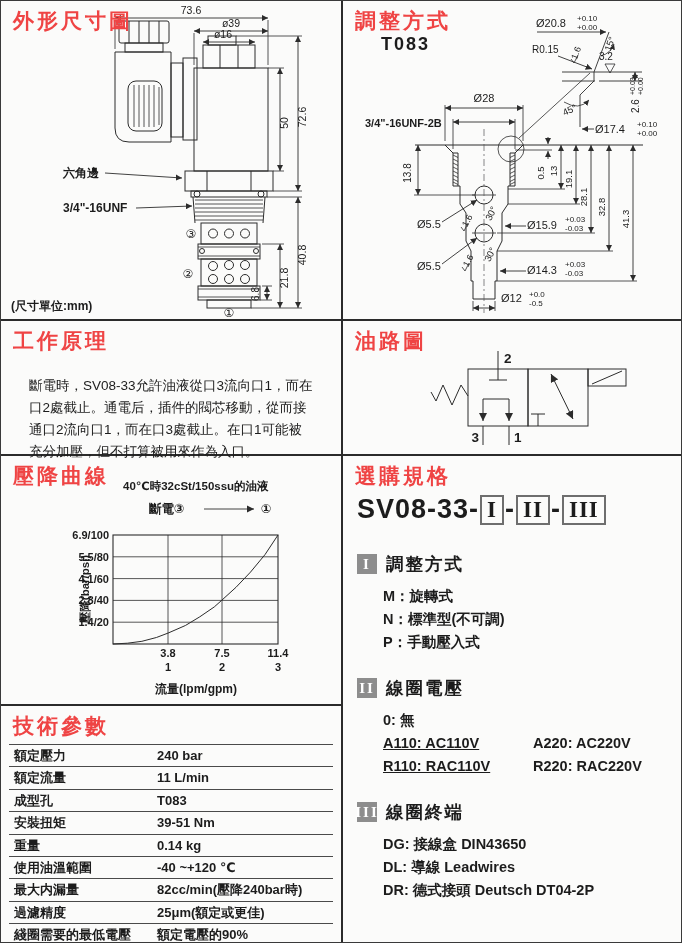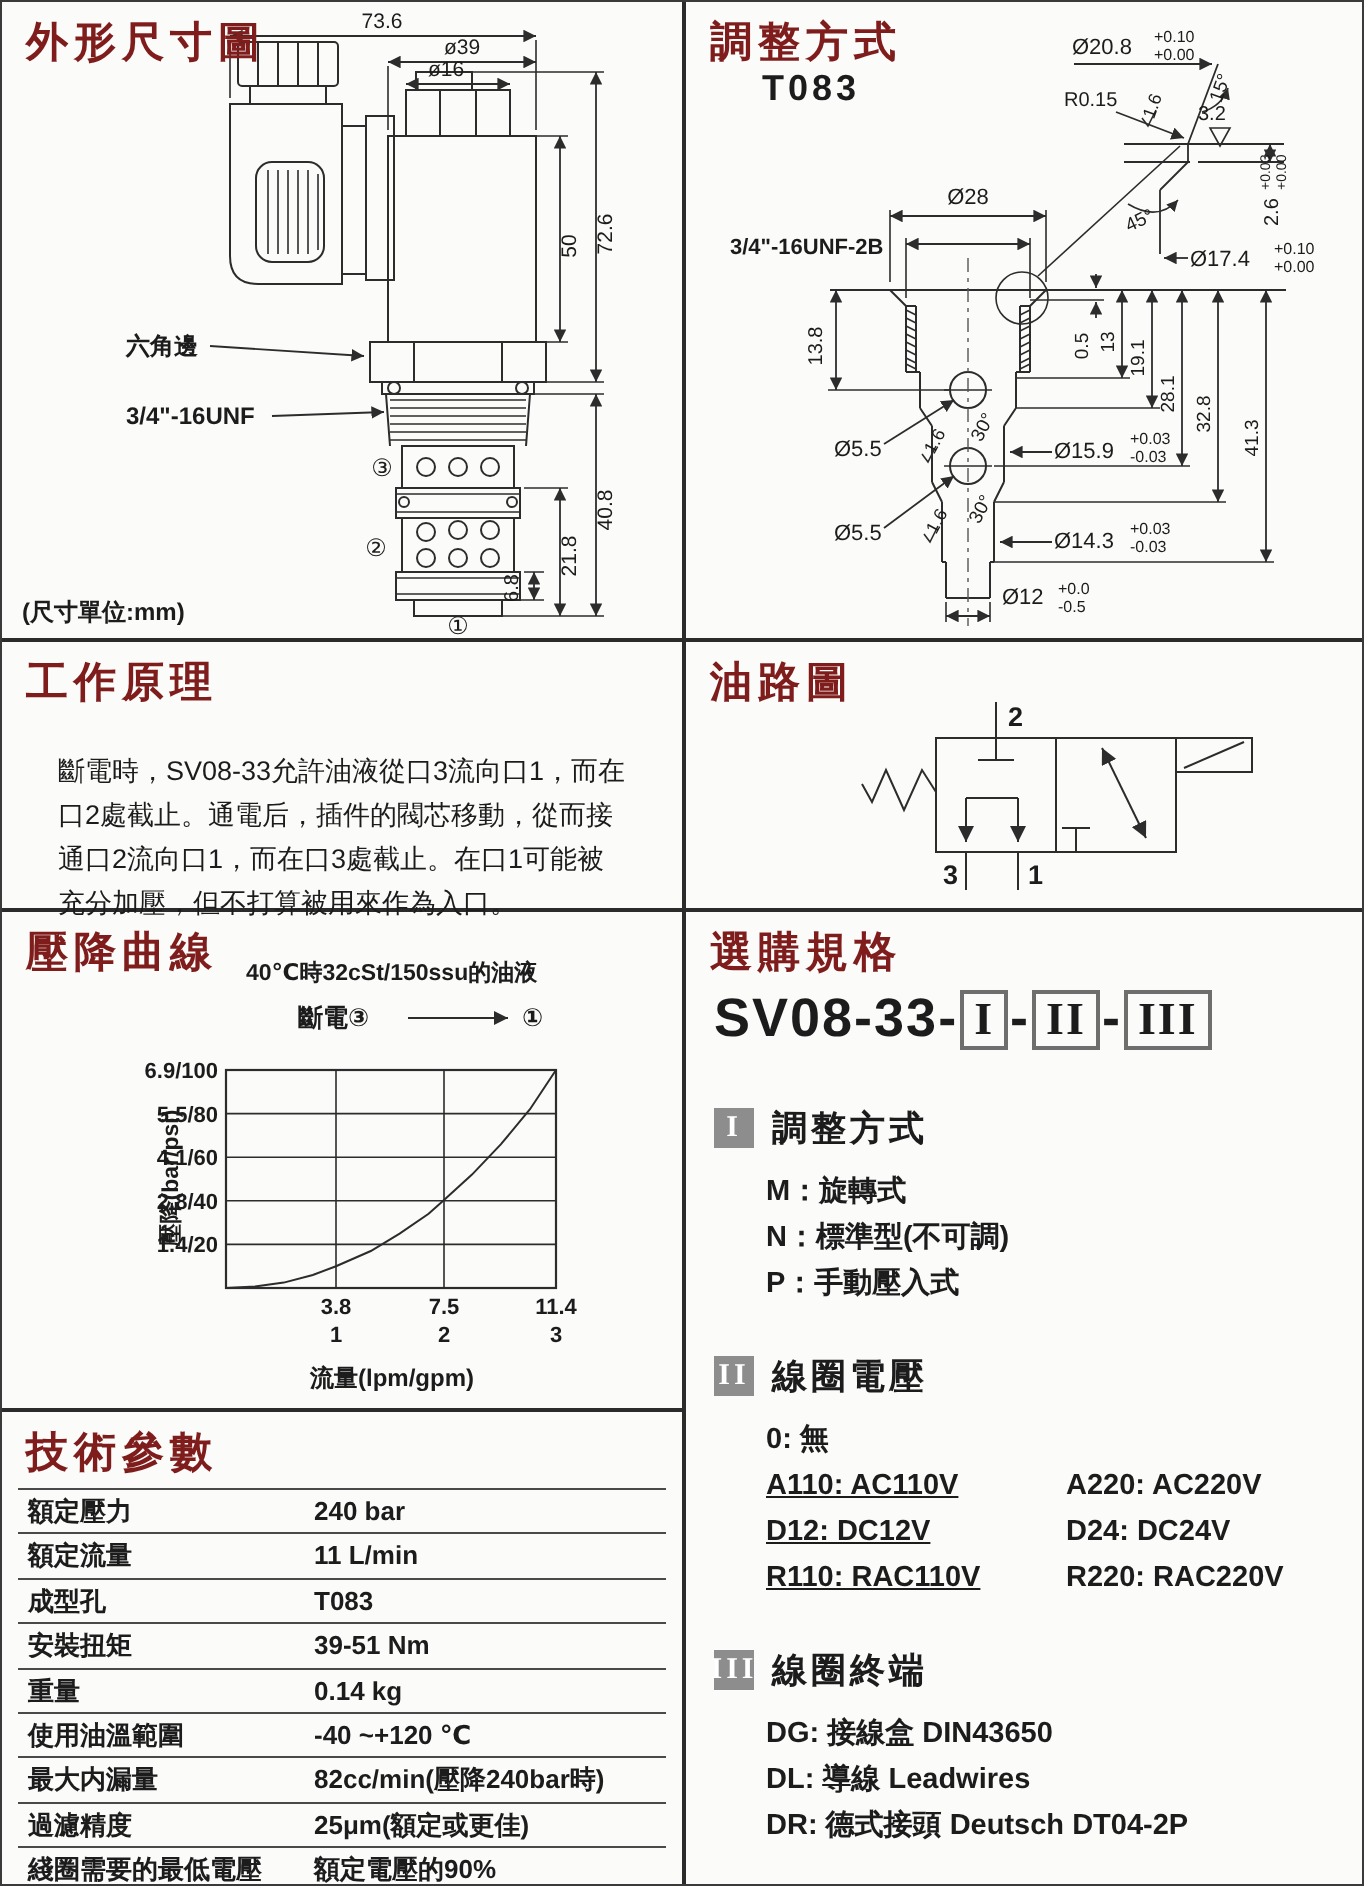--- a/index.html
+++ b/index.html
@@ -1,20 +1,20 @@
 <!DOCTYPE html>
 <html><head>
 <meta charset="utf-8">
 <style>
   html,body{margin:0;padding:0;background:#e8e8e8;}
   .page{position:relative;width:682px;height:943px;background:#fbfbfa;border:1px solid #3a3a3a;
         box-sizing:border-box;font-family:"Liberation Sans","DejaVu Sans",sans-serif;color:#1c1c1c;overflow:hidden;}
   .panel{position:absolute;box-sizing:border-box;}
   .bR{border-right:2px solid #2b2b2b;} .bB{border-bottom:2px solid #2b2b2b;}
-  .ptitle{position:absolute;top:6px;left:12px;margin:0;font-size:21px;font-weight:700;letter-spacing:3px;color:#7f1d1d;z-index:2;}
+  .ptitle{position:absolute;top:6px;left:12px;margin:0;font-size:21px;font-weight:700;letter-spacing:3px;color:#ef4444;z-index:2;}
   .psub{position:absolute;top:33px;left:38px;font-size:18px;font-weight:700;letter-spacing:2px;z-index:2;}
   svg{position:absolute;top:0;left:0;}
   svg text{font-family:"Liberation Sans","DejaVu Sans",sans-serif;fill:#1c1c1c;stroke:none;}
   .draw{stroke:#2c2c2c;fill:none;stroke-width:1;}
   .thin{stroke:#2c2c2c;fill:none;stroke-width:0.8;}
   .dim{stroke:#2c2c2c;fill:none;stroke-width:0.9;}
   .cline{stroke:#555;stroke-width:0.7;stroke-dasharray:7 3 2 3;fill:none;}
   
   .body-text{position:absolute;top:38px;left:12px;right:10px;font-size:13.5px;line-height:22px;font-weight:500;margin:16px;}
   
@@ -333,21 +333,20 @@
           <div class="orow"><span>N：標準型(不可調)</span></div>
           <div class="orow"><span>P：手動壓入式</span></div>
         </div>
         <div class="osec">
           <div class="osec-h">
             <span class="badge">II</span>
             <span>線圈電壓</span>
           </div>
           <div class="orow"><span>0: 無</span></div>
           <div class="orow"><span class="c1w">A110: AC110V</span><span>A220: AC220V</span></div>
-          <div class="orow"><span class="c1w">D12: DC12V</span><span>D24: DC24V</span></div>
           <div class="orow"><span class="c1w">R110: RAC110V</span><span>R220: RAC220V</span></div>
         </div>
         <div class="osec">
           <div class="osec-h">
             <span class="badge">III</span>
             <span>線圈終端</span>
           </div>
           <div class="orow"><span>DG: 接線盒 DIN43650</span></div>
           <div class="orow"><span>DL: 導線 Leadwires</span></div>
           <div class="orow"><span>DR: 德式接頭 Deutsch DT04-2P</span></div>

